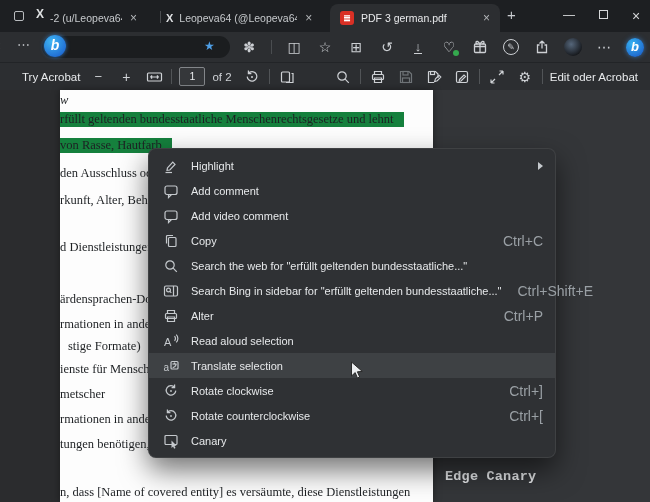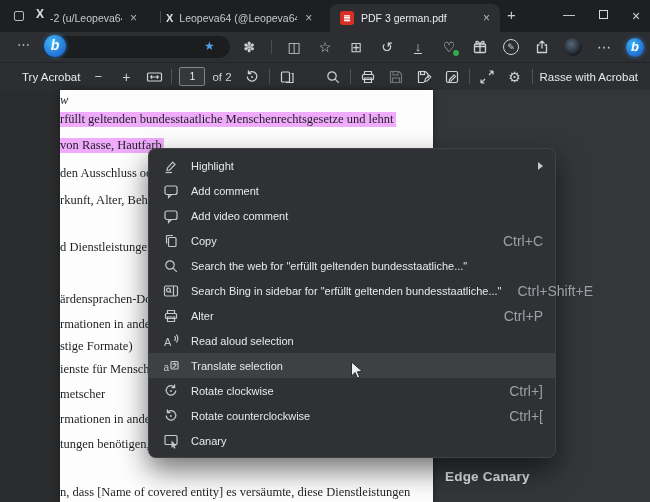--- a/index.html
+++ b/index.html
@@ -65,23 +65,23 @@
   .psep { width:1px; height:15px; background:#515457; margin:0 7px; }
   .gear { font-size:14px; }
 
   
   .viewer { position:absolute; left:0; top:90px; width:650px; height:412px; background:#2b2c2e; }
   .viewer-right { position:absolute; left:433px; top:0; width:217px; height:412px; background:#343639; }
   .page { position:absolute; left:60px; top:0; width:373px; height:412px; background:#fdfdfd;
     overflow:hidden; box-shadow:0 0 8px rgba(0,0,0,.4); }
   .dl { position:absolute; left:0; white-space:nowrap; font-family:"Liberation Serif", serif;
     font-size:12.5px; color:#1d2023; }
-  .dl.sel { background:#f0abfc; padding-right:2px; }
+  .dl.sel { background:#15803d; padding-right:10px; }
   .watermark { position:absolute; left:12px; top:379px; font-weight:bold; font-size:13.5px;
-    color:#e4e6e8; letter-spacing:.2px; }
+    color:#e4e6e8; letter-spacing:.2px;font-family:Liberation Mono, monospace; }
 
   
   .ctxmenu { position:absolute; left:148px; top:148px; width:408px; background:#2f3134;
     border:1px solid rgba(255,255,255,.08); border-radius:8px; padding:4px 0;
     box-shadow:0 12px 28px rgba(0,0,0,.55); z-index:5; }
   .mi { height:25px; display:flex; align-items:center; padding:0 12px 0 14px; }
   .mi.hl { background:#3e4144; }
   .mic { width:16px; height:16px; margin-right:12px; display:flex; align-items:center;
     justify-content:center; flex:none; }
   .mic svg { stroke:#c5c9cd; fill:none; stroke-width:1.2; }
@@ -231,37 +231,37 @@
       </svg>
   </span>
   <span class="psep"></span>
   <span class="pi">
     <svg width="16" height="16" viewBox="0 0 16 16">
         <path d="M10 6 L14 2 M14 2 h-3.5 M14 2 v3.5 M6 10 L2 14 M2 14 h3.5 M2 14 v-3.5"></path>
       </svg>
   </span>
   <span class="pi gear" style="margin-left:8px;">⚙</span>
   <span class="psep"></span>
-  <span class="txt" style="margin-right:12px;">Rasse with Acrobat</span>
+  <span class="txt" style="margin-right:12px;">Edit oder Acrobat</span>
 </div>
 
 <div class="viewer">
   <div class="viewer-right">
     <div class="watermark">Edge Canary</div>
   </div>
   <div class="page">
     <div class="dl" style="top:3px; font-style:italic;">w</div>
     <div class="dl sel" style="top:22px;">rfüllt geltenden bundesstaatliche Menschenrechtsgesetze und lehnt</div>
     <div class="dl sel" style="top:48px;">von Rasse, Hautfarb</div>
     <div class="dl" style="top:76px;">den Ausschluss oder</div>
     <div class="dl" style="top:103px;">rkunft, Alter, Behin</div>
     <div class="dl" style="top:150px;">d Dienstleistungen</div>
     <div class="dl" style="top:202px;">ärdensprachen-Dol</div>
     <div class="dl" style="top:227px;">rmationen in andere</div>
-    <div class="dl" style="top:249px;">stige Formate)</div>
+    <div class="dl" style="top:249px;margin-left:8px;">stige Formate)</div>
     <div class="dl" style="top:272px;">ienste für Menschen</div>
     <div class="dl" style="top:297px;">metscher</div>
     <div class="dl" style="top:322px;">rmationen in andere</div>
     <div class="dl" style="top:347px;">tungen benötigen, s</div>
     <div class="dl" style="top:395px;">n, dass [Name of covered entity] es versäumte, diese Dienstleistungen</div>
   </div>
 </div>
 
 <div class="ctxmenu">
   <div class="mi">

